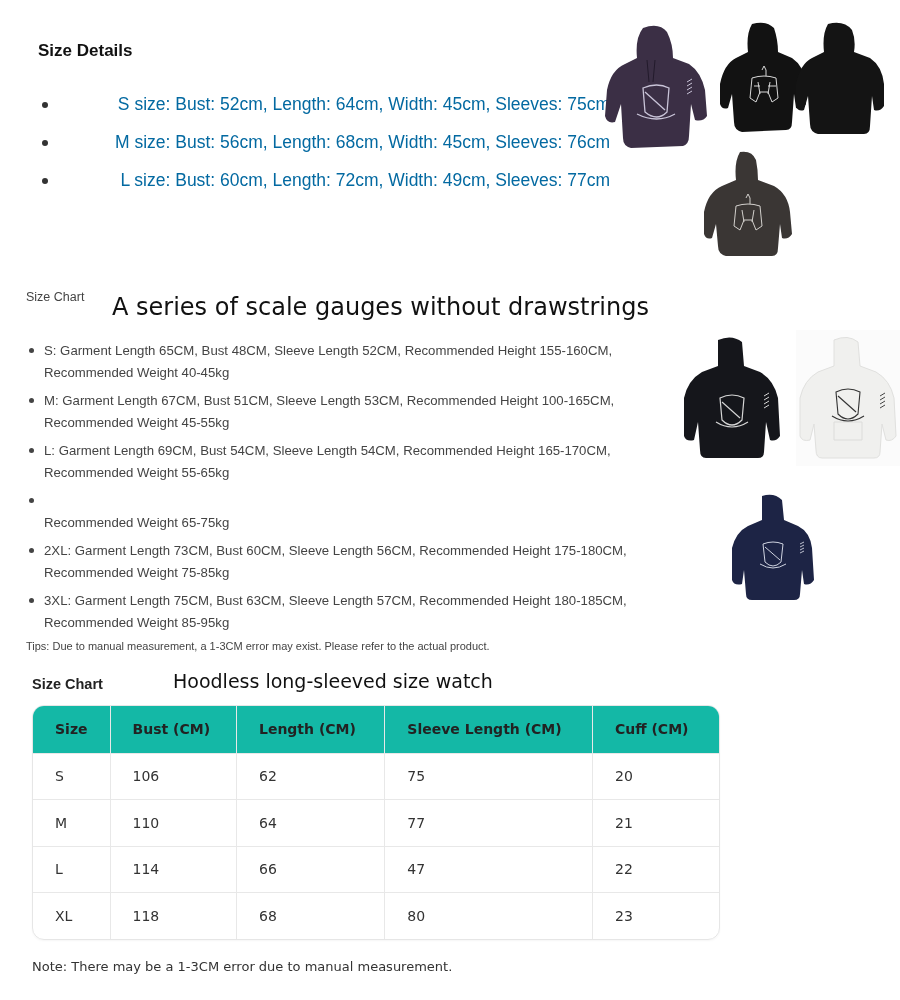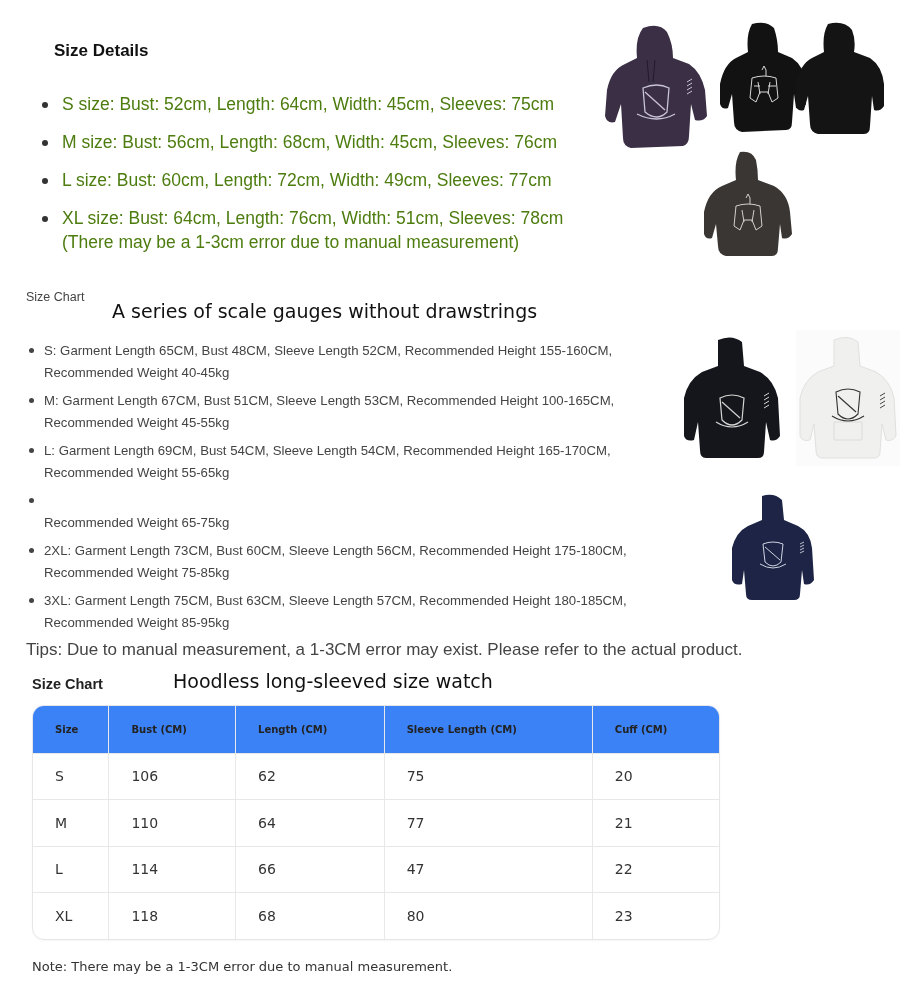--- a/index.html
+++ b/index.html
@@ -2,59 +2,58 @@
 <html><head>
   <meta charset="utf-8">
   <style>
     * { box-sizing: border-box; margin: 0; padding: 0; }
     html, body { width: 900px; height: 1000px; background: #ffffff; overflow: hidden; }
     body { position: relative; font-family: "DejaVu Sans", sans-serif; color: #222; }
 
     .abs { position: absolute; }
 
     
-    .s1-title { left: 54px; top: 41px; font-family: "Liberation Sans", sans-serif; font-weight: bold; font-size: 17px; color: #111; }
+    .s1-title { left: 38px; top: 41px; font-family: "Liberation Sans", sans-serif; font-weight: bold; font-size: 17px; color: #111; }
     .s1-list { left: 40px; top: 92px; width: 570px; list-style: none; }
-    .s1-list li { position: relative; padding-left: 22px; font-family: "Liberation Sans", sans-serif; font-size: 17.5px; color: #4d7c0f; line-height: 24px; margin-bottom: 14px; }
+    .s1-list li { position: relative; padding-left: 22px; font-family: "Liberation Sans", sans-serif; font-size: 17.5px; color: #0369a1; line-height: 24px; margin-bottom: 14px; text-align: right; }
     .s1-list li::before { content: ""; position: absolute; left: 2px; top: 10px; width: 6px; height: 6px; border-radius: 50%; background: #333; }
     .s1-list li .sub { display: block; }
 
     
     .s2-label { left: 26px; top: 290px; font-family: "Liberation Sans", sans-serif; font-size: 12.5px; color: #444; }
-    .s2-caption { left: 112px; top: 300px; font-family: "DejaVu Sans", sans-serif; font-size: 19px; color: #111; }
+    .s2-caption { left: 112px; top: 293px; font-family: "DejaVu Sans", sans-serif; font-size: 24px; color: #111; }
     .s2-list { left: 26px; top: 340px; width: 650px; list-style: none; }
     .s2-list li { position: relative; padding-left: 18px; font-family: "Liberation Sans", sans-serif; font-size: 13.2px; color: #444; line-height: 21.5px; margin-bottom: 7px; }
     .s2-list li::before { content: ""; position: absolute; left: 3px; top: 8px; width: 5px; height: 5px; border-radius: 50%; background: #444; }
-    .s2-tips { left: 26px; top: 640px; font-family: "Liberation Sans", sans-serif; font-size: 17px; color: #444; }
+    .s2-tips { left: 26px; top: 640px; font-family: "Liberation Sans", sans-serif; font-size: 11px; color: #444; }
 
     
     .s3-label { left: 32px; top: 676px; font-family: "Liberation Sans", sans-serif; font-weight: bold; font-size: 14.5px; color: #222; }
     .s3-caption { left: 173px; top: 670px; font-family: "DejaVu Sans", sans-serif; font-size: 19px; color: #111; text-align: center; }
 
     .table-wrap { left: 32px; top: 705px; width: 688px; border: 1px solid #e6e6e6; border-radius: 12px; overflow: hidden; box-shadow: 0 1px 2px rgba(0,0,0,0.04); }
     table { border-collapse: collapse; width: 100%; font-family: "DejaVu Sans", sans-serif; font-size: 14px; color: #333; }
-    th { background: #3b82f6; font-weight: bold; text-align: left; height: 47px; padding: 0 22px; border-right: 1px solid #e8e8e8; color: #222; font-size: 10px; }
+    th { background: #14b8a6; font-weight: bold; text-align: left; height: 47px; padding: 0 22px; border-right: 1px solid #e8e8e8; color: #222; font-size: 14px; }
     td { height: 46.5px; padding: 0 22px; border-right: 1px solid #e8e8e8; border-top: 1px solid #e8e8e8; font-weight: normal; }
     th:last-child, td:last-child { border-right: none; }
     col.c1 { width: 76px; } col.c2 { width: 127px; } col.c3 { width: 149px; } col.c4 { width: 209px; } col.c5 { width: 127px; }
 
     .s3-note { left: 32px; top: 959px; font-family: "DejaVu Sans", sans-serif; font-size: 13px; color: #333; }
 
     
     .img { position: absolute; }
   </style>
 </head>
 <body>
 
 <div class="abs s1-title">Size Details</div>
 <ul class="abs s1-list">
   <li><span>S size: Bust: 52cm, Length: 64cm, Width: 45cm, Sleeves: 75cm</span></li>
   <li><span>M size: Bust: 56cm, Length: 68cm, Width: 45cm, Sleeves: 76cm</span></li>
   <li><span>L size: Bust: 60cm, Length: 72cm, Width: 49cm, Sleeves: 77cm</span></li>
-  <li><span>XL size: Bust: 64cm, Length: 76cm, Width: 51cm, Sleeves: 78cm</span><span class="sub">(There may be a 1-3cm error due to manual measurement)</span></li>
 </ul>
 
 <svg class="img" style="left:603px;top:24px" width="106" height="128" viewBox="0 0 106 128">
   <path d="M40 4 Q56 -2 64 8 Q70 20 70 34 L86 40 Q98 48 102 66 L104 92 Q100 98 92 96 L88 80 L86 112 Q86 120 80 122 L28 124 Q20 122 20 114 L18 80 L12 98 Q4 100 2 92 L4 66 Q8 46 22 40 L34 34 Q32 14 40 4 Z" fill="#3b2f45"></path>
   <path d="M44 36 L46 58 M52 36 L50 58" stroke="#221a2b" stroke-width="1"></path>
   <g fill="none" stroke="#c9c4d8" stroke-width="1.3">
     <path d="M40 64 Q54 58 66 64 L64 88 Q54 98 42 88 Z"></path>
     <path d="M42 68 L62 86"></path>
     <path d="M34 90 Q54 100 72 90"></path>
   </g>

